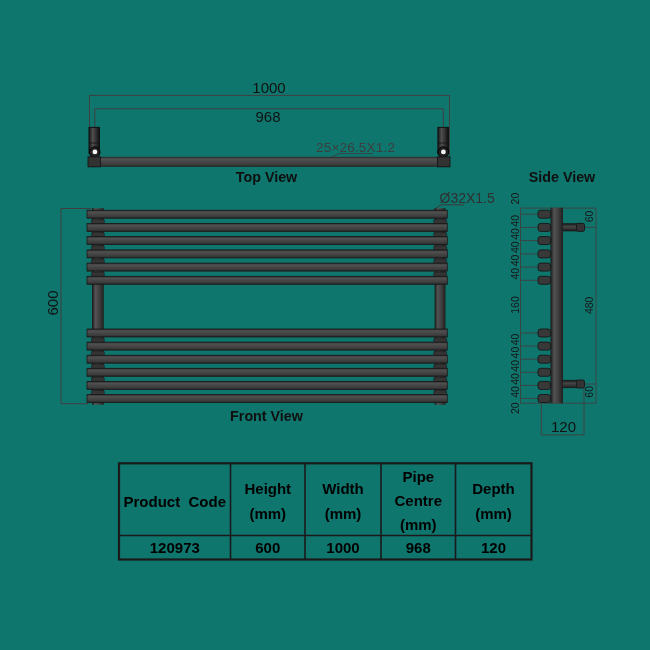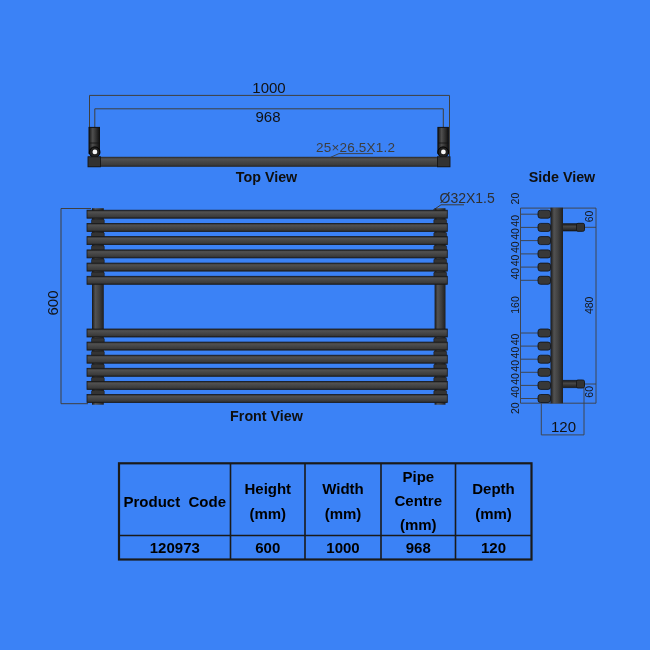--- a/index.html
+++ b/index.html
@@ -1,16 +1,16 @@
 <!DOCTYPE html>
 <html><head>
 <meta charset="utf-8">
 <style>
   html,body{margin:0;padding:0;background:#ffffff;}
-  #page{position:relative;width:650px;height:650px;background:#3b82f6;overflow:hidden;
+  #page{position:relative;width:650px;height:650px;background:#0f766e;overflow:hidden;
         font-family:"Liberation Sans", sans-serif;}
   svg{position:absolute;top:0;left:0;}
   text{font-family:"Liberation Sans", sans-serif;}
 </style>
 </head>
 <body>
 
 <div id="page">
 <svg width="650" height="650" viewBox="0 0 650 650">
 <defs>

